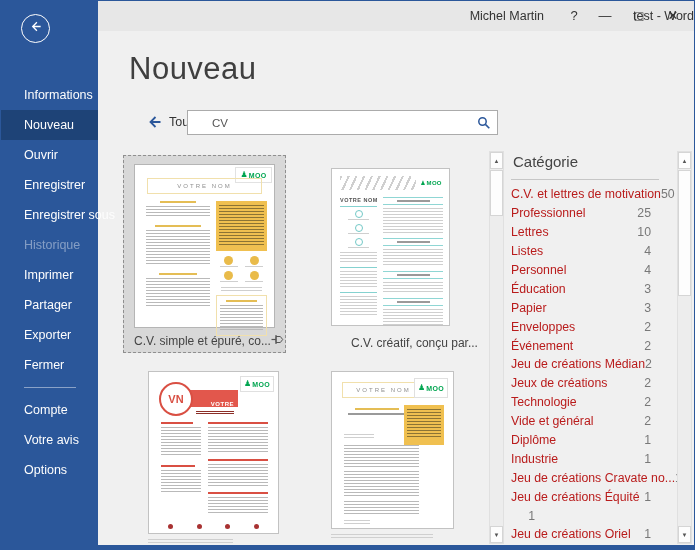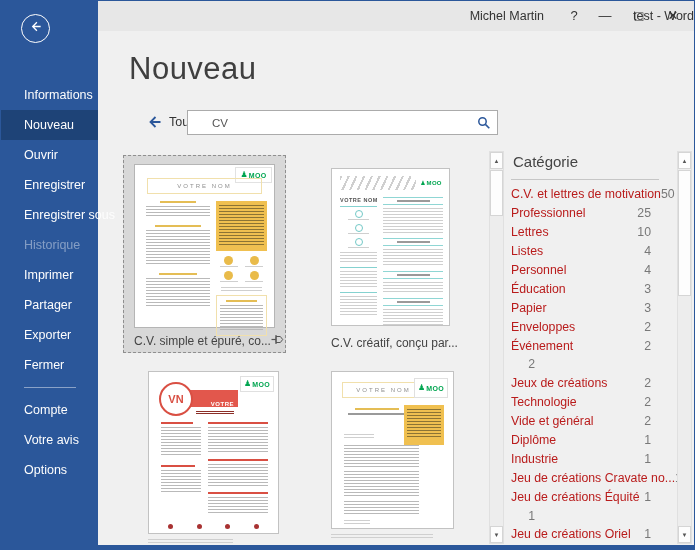--- a/index.html
+++ b/index.html
@@ -55,21 +55,21 @@
 
   
   .tile { position:absolute; }
   .tile1 { left:122px; top:154px; width:163px; height:198px; background:#d8d8d8; border:1px dashed #8f8f8f; }
   .thumb { background:#fff; position:relative; }
   .thumb1 { position:absolute; left:10px; top:8px; width:141px; height:164px; border:1px solid #b5b5b5; }
   .cap1 { position:absolute; left:10px; right:7px; top:177px; height:16px; display:flex;
           align-items:center; justify-content:space-between; font-size:12px; color:#444; white-space:nowrap; }
   .tile2 { left:330px; top:167px; width:136px; }
   .thumb2 { width:119px; height:158px; border:1px solid #c2c2c2; }
-  .cap2 { margin-top:10px; font-size:12px; color:#444; white-space:nowrap; }
+  .cap2 { margin-top:10px; font-size:12px; color:#444; white-space:nowrap;margin-left:20px; }
   .tile3 { left:147px; top:370px; width:131px; }
   .thumb3 { width:131px; height:163px; border:1px solid #c2c2c2; }
   .tile4 { left:330px; top:370px; width:127px; }
   .thumb4 { width:123px; height:158px; border:1px solid #c2c2c2; }
   .capx { margin-top:5px; height:6px; width:65%; }
 
   
   .tx  { background-image:repeating-linear-gradient(to bottom,#b9b9b9 0,#b9b9b9 1px,transparent 1px,transparent 3px); }
   .tx-l{ background-image:repeating-linear-gradient(to bottom,#cfcfcf 0,#cfcfcf 1px,transparent 1px,transparent 3px); }
   .txd { background-image:repeating-linear-gradient(to bottom,#8d7434 0,#8d7434 1px,transparent 1px,transparent 3px); }
@@ -393,20 +393,21 @@
         </div>
       <div class="cat-row">
           <span class="cat-label">Enveloppes</span>
           <span class="cat-count">2</span>
         </div>
       <div class="cat-row">
           <span class="cat-label">Événement</span>
           <span class="cat-count">2</span>
         </div>
       <div class="cat-row">
+          <span class="cat-label">Jeu de créations Médian</span>
           <span class="cat-count">2</span>
         </div>
       <div class="cat-row">
           <span class="cat-label">Jeux de créations</span>
           <span class="cat-count">2</span>
         </div>
       <div class="cat-row">
           <span class="cat-label">Technologie</span>
           <span class="cat-count">2</span>
         </div>

